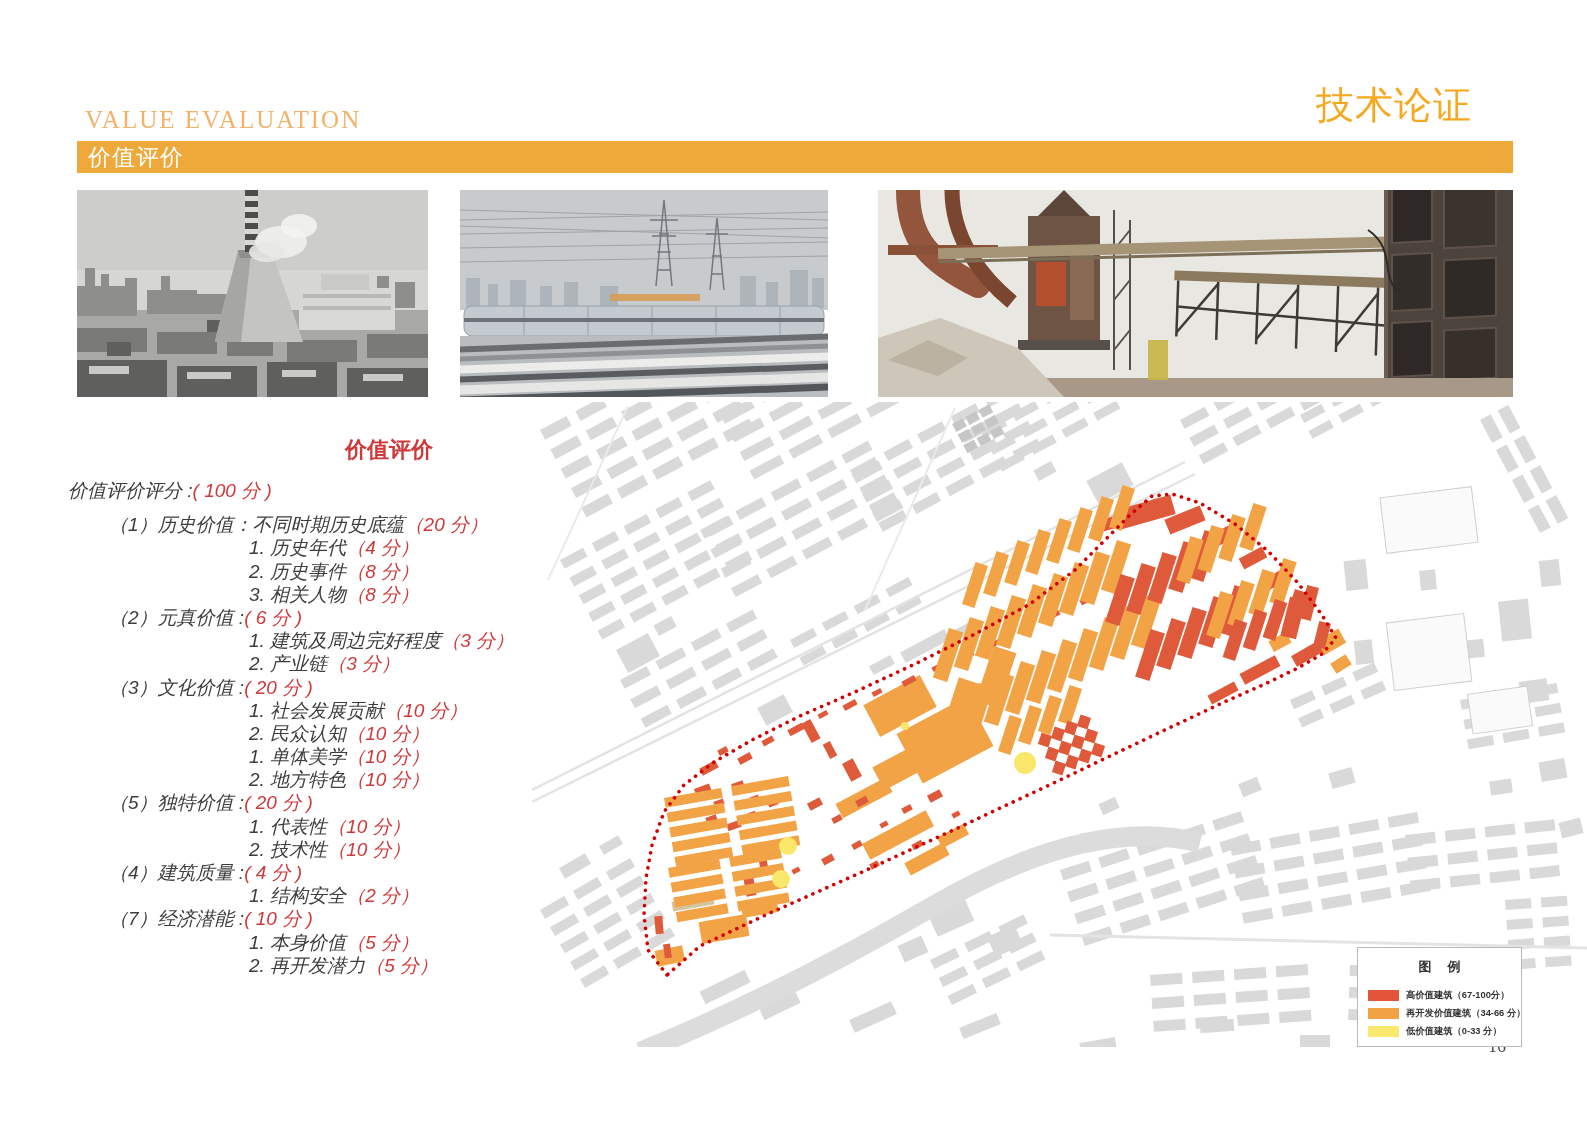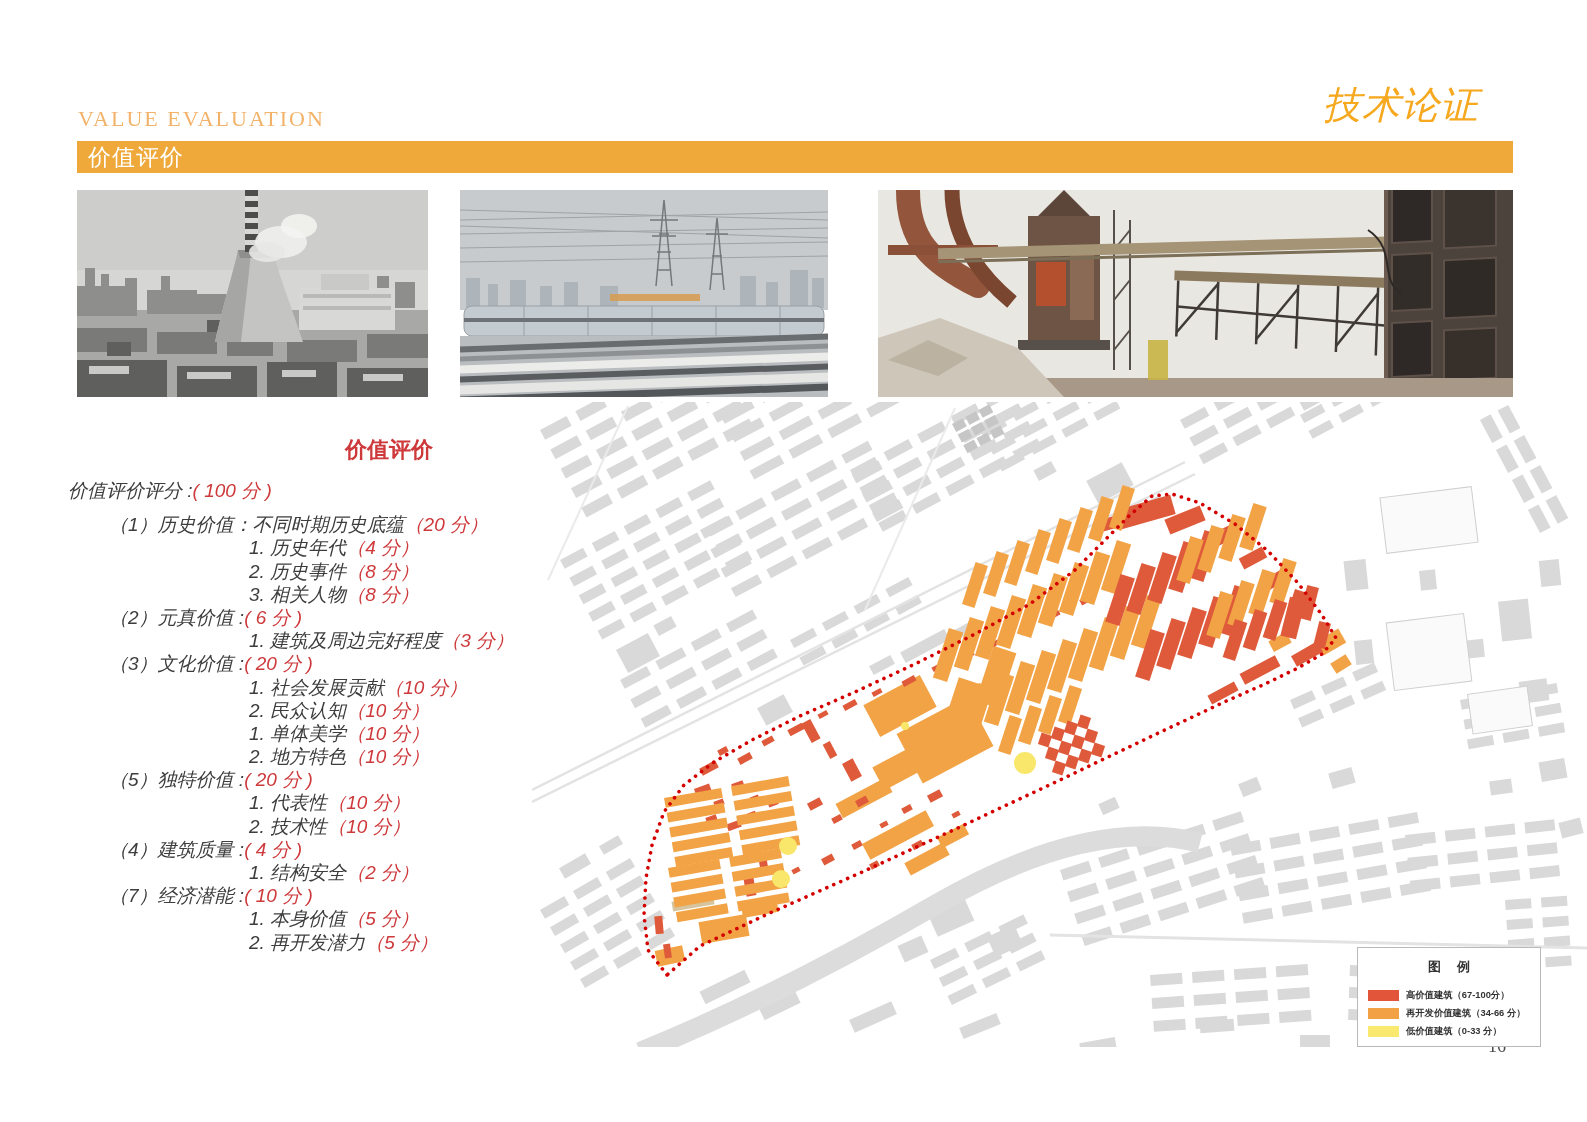--- a/index.html
+++ b/index.html
@@ -1,37 +1,37 @@
 <!DOCTYPE html>
 <html style="--banner: #EFA83A; --accent: #F6A81F; --eyebrow: #F2B269; --tred: #CE393B; --tdark: #3D3D3D;"><head>
 <meta charset="utf-8">
 <style>
   html,body{margin:0;padding:0;background:#ffffff;}
   .page{position:relative;width:1587px;height:1122px;background:#fff;overflow:hidden;
         font-family:"Liberation Sans","DejaVu Sans",sans-serif;}
-  .eyebrow{position:absolute;left:78px;top:106px;font-family:"Liberation Serif","DejaVu Serif",serif;
-           font-size:22px;letter-spacing:2px;color:var(--eyebrow);white-space:nowrap;}
-  .corner-title{position:absolute;right:108px;top:80px;font-size:38px;color:var(--accent);
-                font-weight:400;letter-spacing:1px;white-space:nowrap;font-style:italic;}
+  .eyebrow{position:absolute;left:85px;top:106px;font-family:"Liberation Serif","DejaVu Serif",serif;
+           font-size:25px;letter-spacing:2px;color:var(--eyebrow);white-space:nowrap;}
+  .corner-title{position:absolute;right:115px;top:80px;font-size:38px;color:var(--accent);
+                font-weight:400;letter-spacing:1px;white-space:nowrap;}
   .banner{position:absolute;left:77px;top:141px;width:1436px;height:32px;background:var(--banner);
           display:flex;align-items:center;box-sizing:border-box;padding-left:11px;}
   .banner span{color:#fff;font-size:23px;letter-spacing:1px;}
   figure.photo{position:absolute;margin:0;top:190px;height:207px;overflow:hidden;}
   #photo1{left:77px;width:351px;}
   #photo2{left:460px;width:368px;}
   #photo3{left:878px;width:635px;}
   .crit-title{position:absolute;left:345px;top:435px;font-size:22px;font-weight:bold;color:var(--tred);}
   .crit{position:absolute;left:68px;top:479px;font-size:19px;color:var(--tdark);white-space:nowrap;font-style:italic;}
   .crit .line{height:23.2px;line-height:23.2px;}
   .crit .l1{padding-left:41px;}
   .crit .l2{padding-left:181px;}
   .crit .total{margin-bottom:11px;}
   .crit .s{color:var(--tred);}
   .map-wrap{position:absolute;left:532px;top:402px;width:1055px;height:645px;}
-  .legend{position:absolute;left:1357px;top:947px;width:184px;height:100px;background:#fff;
+  .legend{position:absolute;left:1357px;top:947px;width:165px;height:100px;background:#fff;
           border:1px solid #b9b9b9;box-sizing:border-box;z-index:5;}
   .legend-title{text-align:center;margin-top:10px;font-size:13px;color:#333;letter-spacing:16px;
                 padding-left:16px;font-weight:bold;}
   .legend-items{margin-top:10px;}
   .legend-row{display:flex;align-items:center;height:18px;padding-left:10px;text-align:right;}
   .legend-swatch{width:31px;height:11px;margin-right:7px;flex:none;}
   .legend-label{font-size:9.5px;color:#333;white-space:nowrap;font-weight:bold;transform:scale(.98);transform-origin:left;}
   .pageno{position:absolute;left:1488px;top:1036px;font-family:"Liberation Serif","DejaVu Serif",serif;
           font-size:18px;color:#4a4a4a;}
 </style>
@@ -231,20 +231,21 @@
 
   <div class="crit-title">价值评价</div>
   <div class="crit" id="criteria-lines">
       <div class="line total"><span>价值评价评分 :</span><span class="s">( 100 分 )</span></div>
       <div class="line l1"><span>（1）历史价值：不同时期历史底蕴</span><span class="s">（20 分）</span></div>
       <div class="line l2"><span>1. 历史年代</span><span class="s">（4 分）</span></div>
       <div class="line l2"><span>2. 历史事件</span><span class="s">（8 分）</span></div>
       <div class="line l2"><span>3. 相关人物</span><span class="s">（8 分）</span></div>
       <div class="line l1"><span>（2）元真价值 :</span><span class="s">( 6 分 )</span></div>
       <div class="line l2"><span>1. 建筑及周边完好程度</span><span class="s">（3 分）</span></div>
+      <div class="line l2"><span>2. 产业链</span><span class="s">（3 分）</span></div>
       <div class="line l1"><span>（3）文化价值 :</span><span class="s">( 20 分 )</span></div>
       <div class="line l2"><span>1. 社会发展贡献</span><span class="s">（10 分）</span></div>
       <div class="line l2"><span>2. 民众认知</span><span class="s">（10 分）</span></div>
       <div class="line l2"><span>1. 单体美学</span><span class="s">（10 分）</span></div>
       <div class="line l2"><span>2. 地方特色</span><span class="s">（10 分）</span></div>
       <div class="line l1"><span>（5）独特价值 :</span><span class="s">( 20 分 )</span></div>
       <div class="line l2"><span>1. 代表性</span><span class="s">（10 分）</span></div>
       <div class="line l2"><span>2. 技术性</span><span class="s">（10 分）</span></div>
       <div class="line l1"><span>（4）建筑质量 :</span><span class="s">( 4 分 )</span></div>
       <div class="line l2"><span>1. 结构安全</span><span class="s">（2 分）</span></div>

